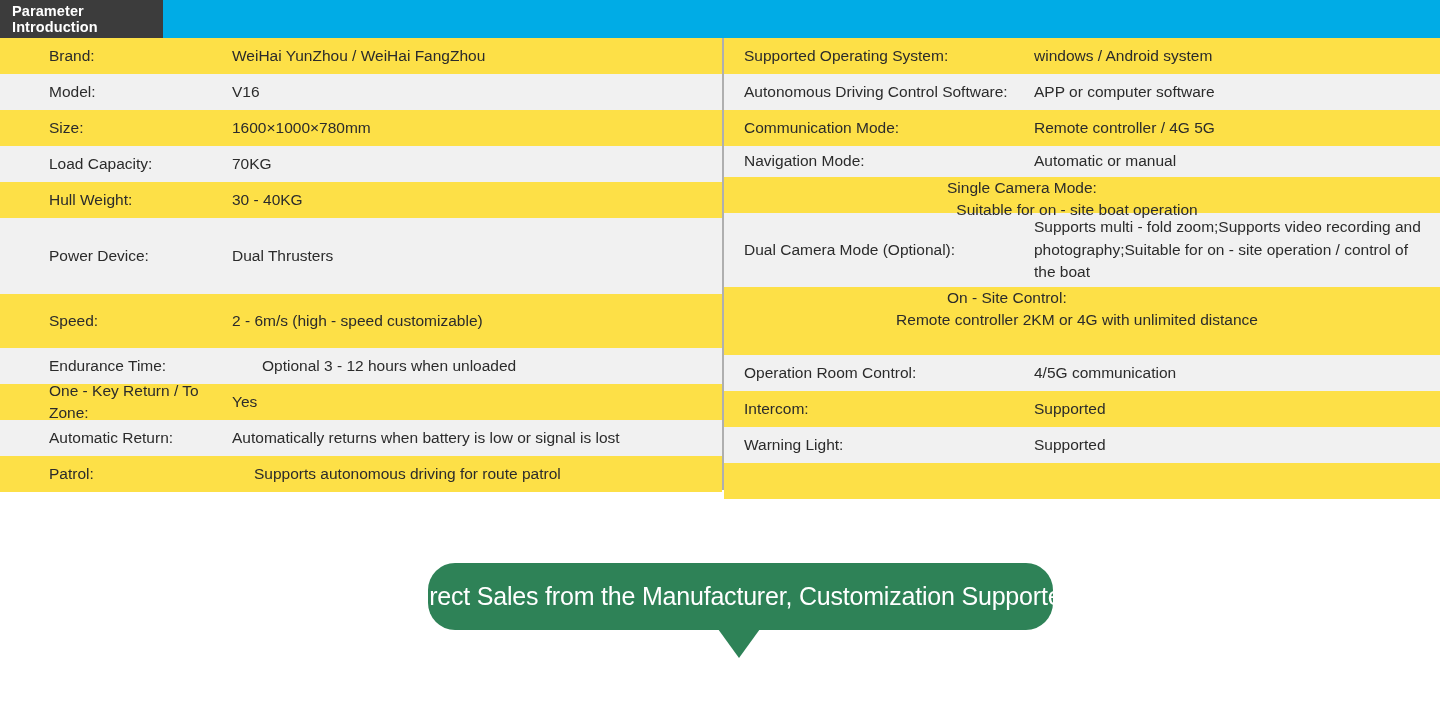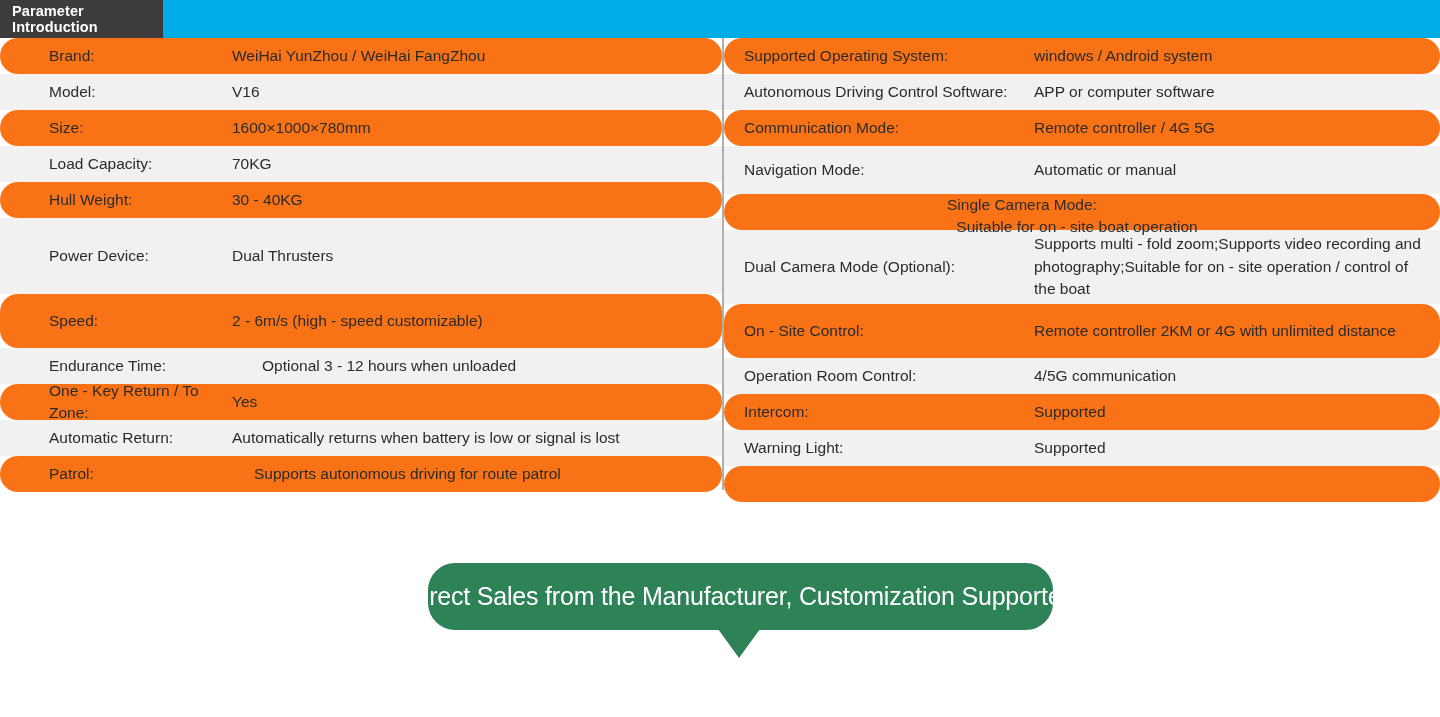--- a/index.html
+++ b/index.html
@@ -58,21 +58,21 @@
   #spec-column-left  { width: 722px; }
   #spec-column-right { width: 718px; border-left: 2px solid #AFAFAF; }
 
   .spec-row {
     display: flex;
     flex-direction: row;
     align-items: center;
     box-sizing: border-box;
     width: 100%;
   }
-  .spec-row.stripe-dark  { background: #f97316; border-radius: 18px; }
+  .spec-row.stripe-dark  { background: #fde047; }
   .spec-row.stripe-light { background: #F1F1F1; }
 
   .spec-label {
     font-size: 15.5px;
     color: #2b2b2b;
     box-sizing: border-box;
     flex: none;
     line-height: 1.45;
   }
   .spec-value {
@@ -184,33 +184,33 @@
         <div class="spec-value">windows / Android system</div>
       </div>
       <div class="spec-row stripe-light" style="height: 36px;">
         <div class="spec-label">Autonomous Driving Control Software:</div>
         <div class="spec-value">APP or computer software</div>
       </div>
       <div class="spec-row stripe-dark" style="height: 36px;">
         <div class="spec-label">Communication Mode:</div>
         <div class="spec-value">Remote controller / 4G 5G</div>
       </div>
-      <div class="spec-row stripe-light" style="height: 48px;">
+      <div class="spec-row stripe-light" style="height: 31px;">
         <div class="spec-label">Navigation Mode:</div>
         <div class="spec-value">Automatic or manual</div>
       </div>
       <div class="spec-row stripe-dark" style="height: 36px; flex-direction: column;">
         <div class="spec-label">Single Camera Mode:</div>
         <div class="spec-value">Suitable for on - site boat operation</div>
       </div>
       <div class="spec-row stripe-light" style="height: 74px;">
         <div class="spec-label">Dual Camera Mode (Optional):</div>
         <div class="spec-value">Supports multi - fold zoom;Supports video recording and photography;Suitable for on - site operation / control of the boat</div>
       </div>
-      <div class="spec-row stripe-dark" style="height: 54px;">
+      <div class="spec-row stripe-dark" style="height: 68px; flex-direction: column;">
         <div class="spec-label">On - Site Control:</div>
         <div class="spec-value">Remote controller 2KM or 4G with unlimited distance</div>
       </div>
       <div class="spec-row stripe-light" style="height: 36px;">
         <div class="spec-label">Operation Room Control:</div>
         <div class="spec-value">4/5G communication</div>
       </div>
       <div class="spec-row stripe-dark" style="height: 36px;">
         <div class="spec-label">Intercom:</div>
         <div class="spec-value">Supported</div>

